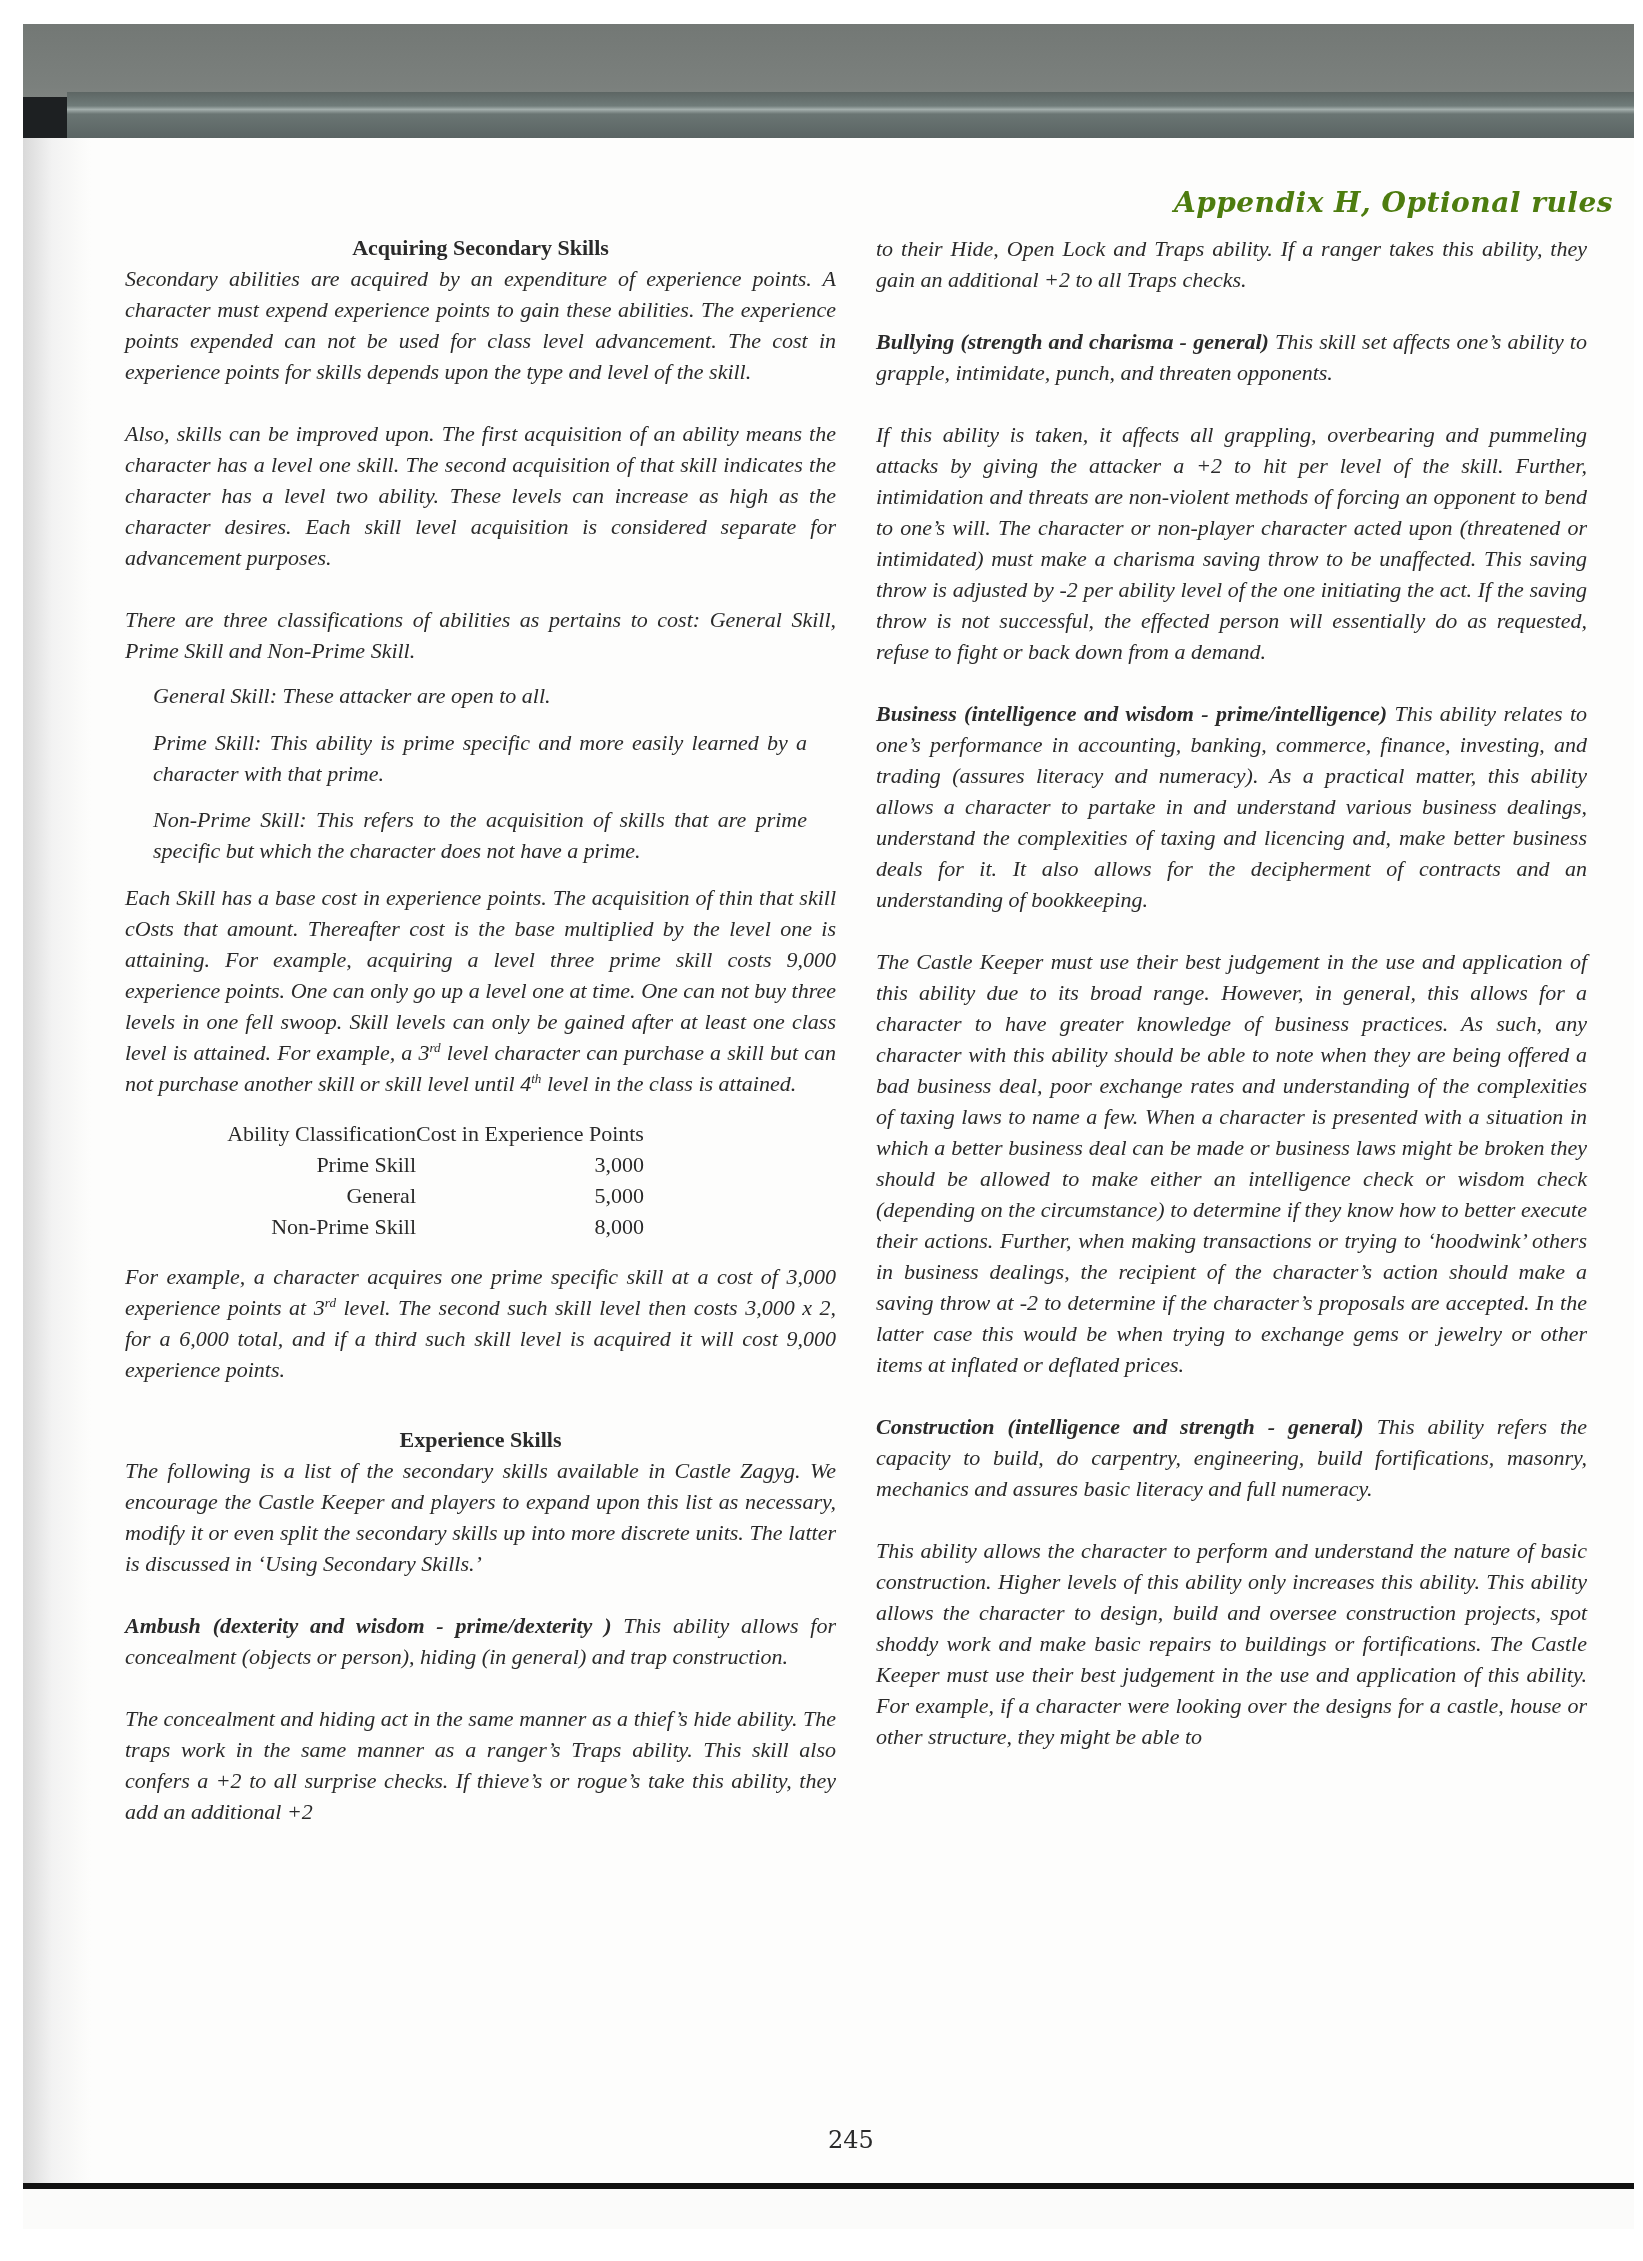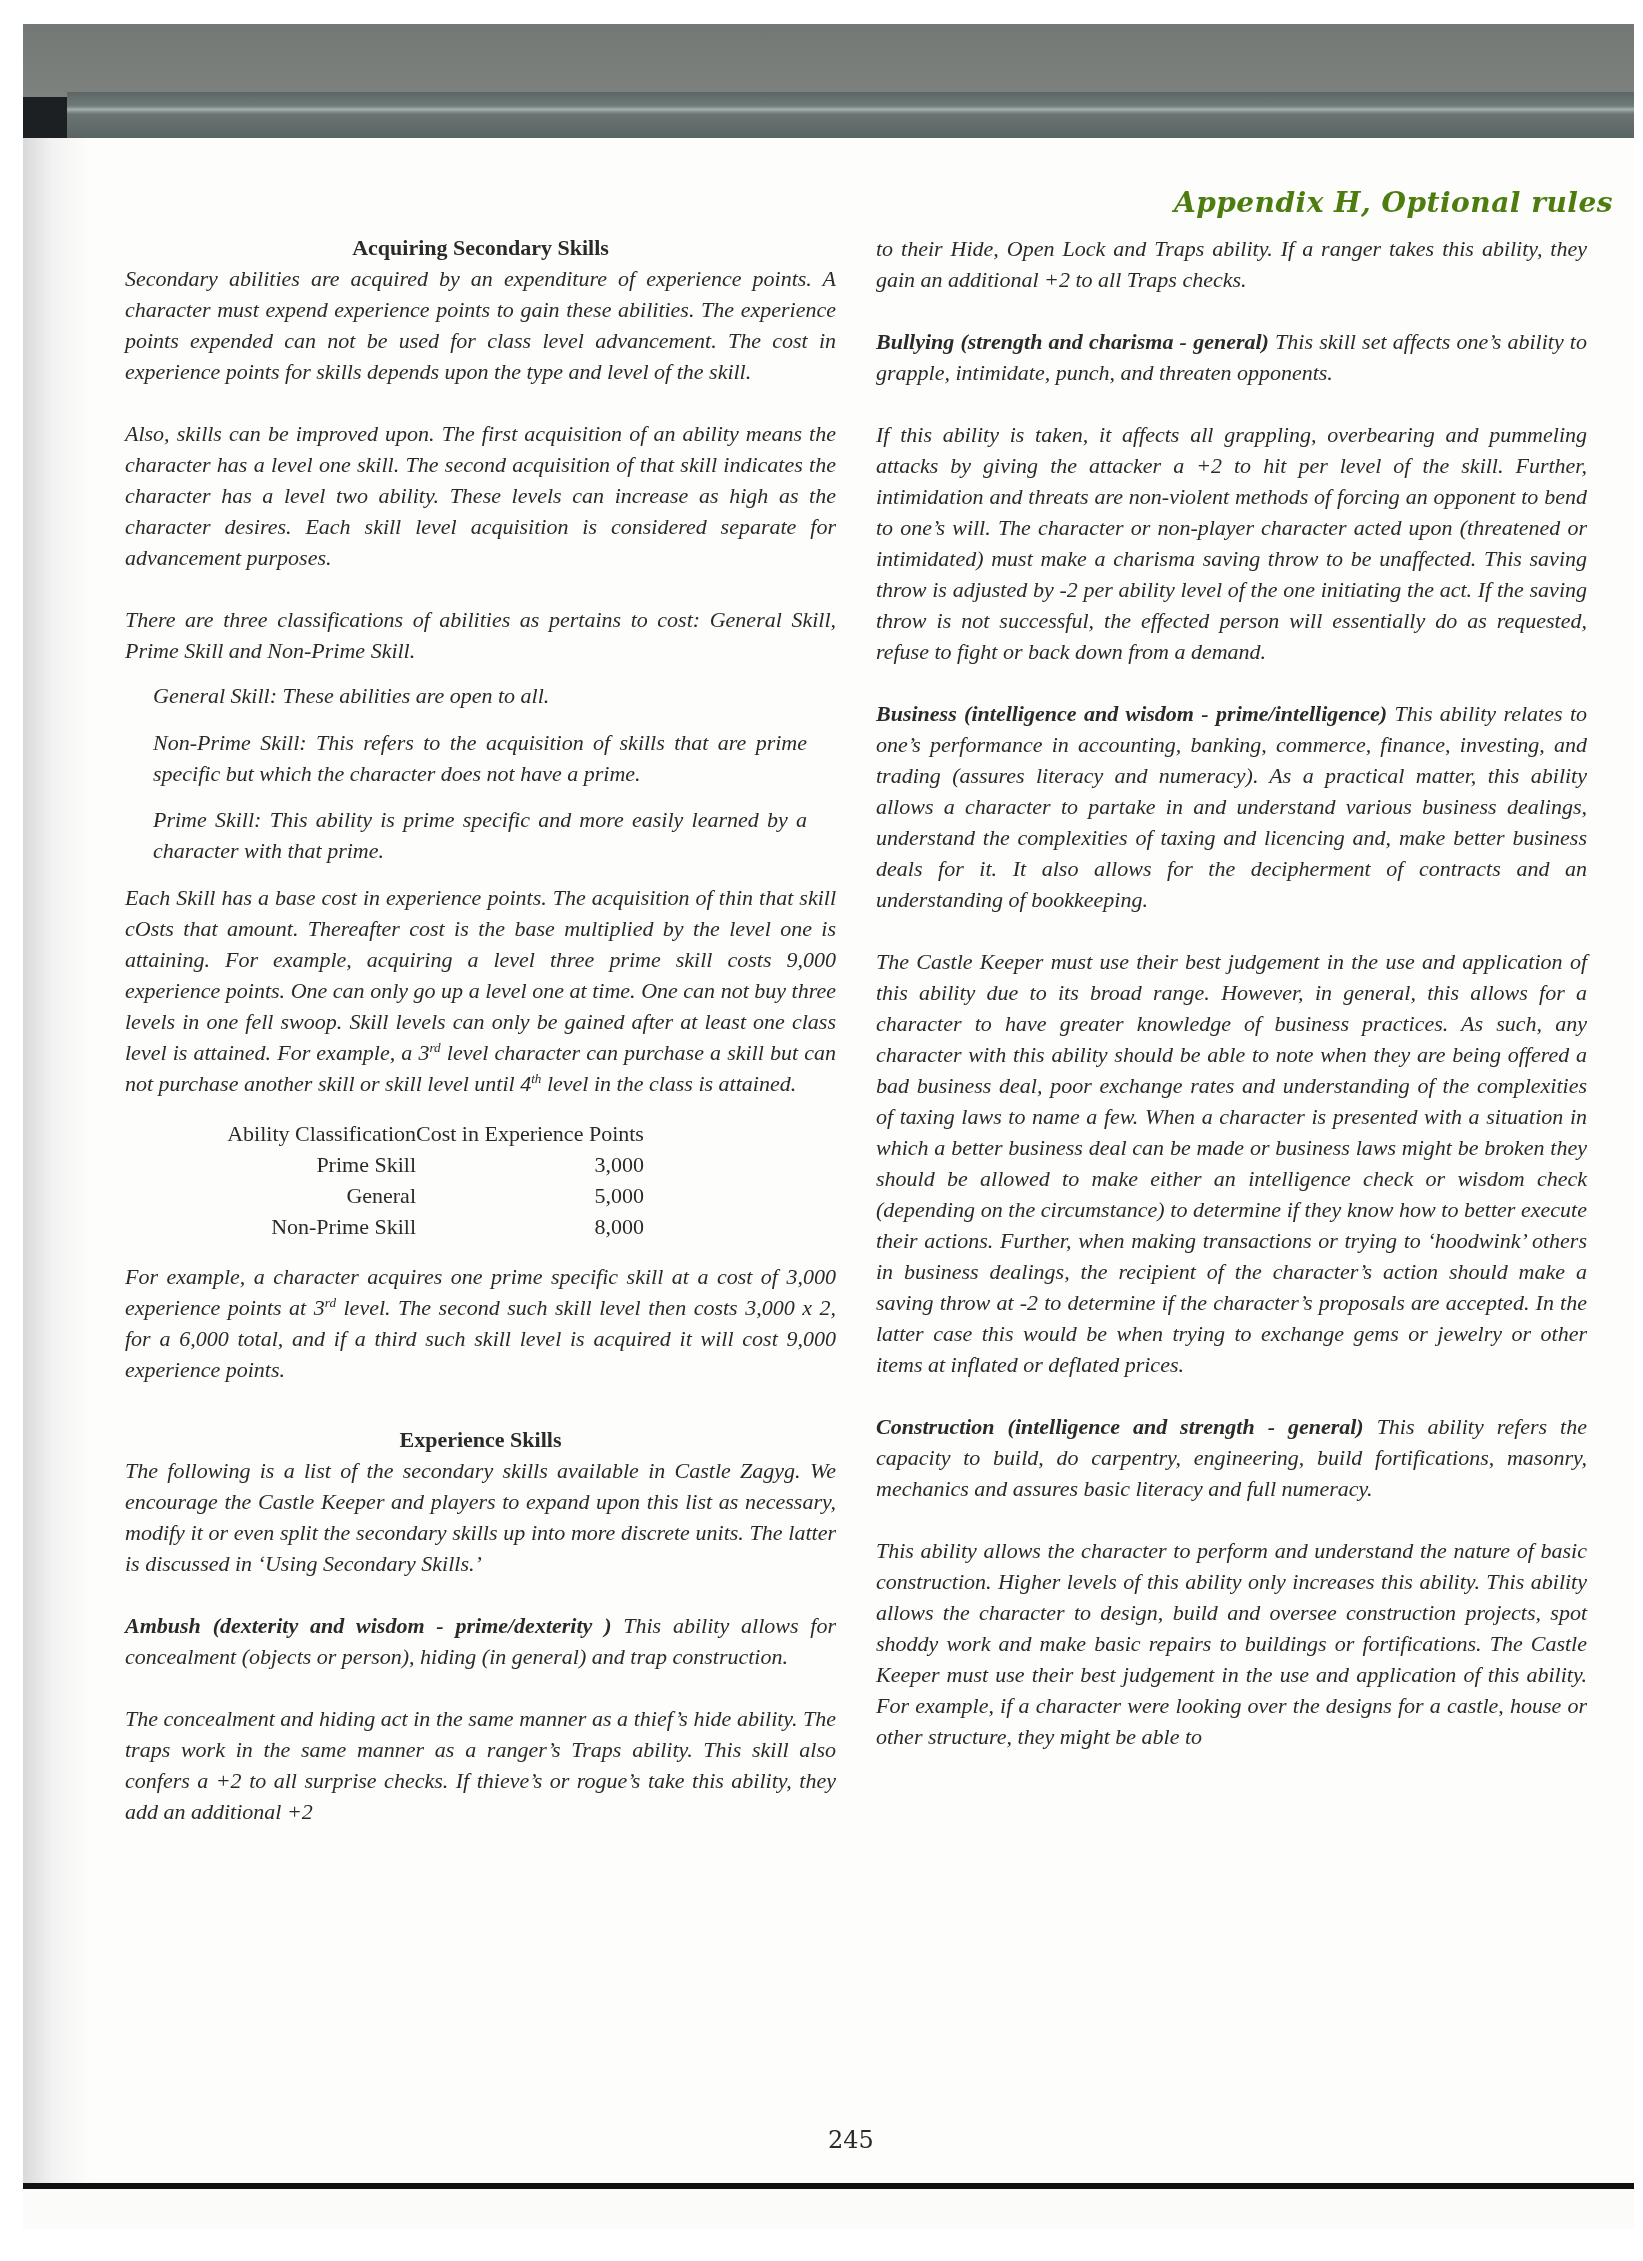--- a/index.html
+++ b/index.html
@@ -52,23 +52,23 @@
   <div class="bottom-rule"></div>
 </div>
 
 <div class="running-head">Appendix H, Optional rules</div>
 
 <div class="col left">
   <h3>Acquiring Secondary Skills</h3>
   <p>Secondary abilities are acquired by an expenditure of experience points. A character must expend experience points to gain these abilities. The experience points expended can not be used for class level advancement. The cost in experience points for skills depends upon the type and level of the skill.</p>
   <p>Also, skills can be improved upon. The first acquisition of an ability means the character has a level one skill. The second acquisition of that skill indicates the character has a level two ability. These levels can increase as high as the character desires. Each skill level acquisition is considered separate for advancement purposes.</p>
   <p style="margin-bottom:14px">There are three classifications of abilities as pertains to cost: General Skill, Prime Skill and Non-Prime Skill.</p>
-  <p class="indent tight">General Skill: These abilities are open to all.</p>
+  <p class="indent tight">General Skill: These attacker are open to all.</p>
+  <p class="indent tight">Prime Skill: This ability is prime specific and more easily learned by a character with that prime.</p>
   <p class="indent tight">Non-Prime Skill: This refers to the acquisition of skills that are prime specific but which the character does not have a prime.</p>
-  <p class="indent tight">Prime Skill: This ability is prime specific and more easily learned by a character with that prime.</p>
   <p style="margin-bottom:19.3px"><span>Each Skill has a base cost in experience points. The acquisition of thin that skill cOsts that amount. Thereafter cost is the base multiplied by the level one is attaining. For example, acquiring a level three prime skill costs 9,000 experience points. One can only go up a level one at time. One can not buy three levels in one fell swoop. Skill levels can only be gained after at least one class level is attained. For example, a 3</span><sup>rd</sup><span> level character can purchase a skill but can not purchase another skill or skill level until 4</span><sup>th</sup><span> level in the class is attained.</span></p>
 
   <table class="cost">
     <tbody>
         <tr>
       <th>Ability Classification</th>
       <th>Cost in Experience Points</th>
     </tr>
     <tr>
       <td>Prime Skill</td>

